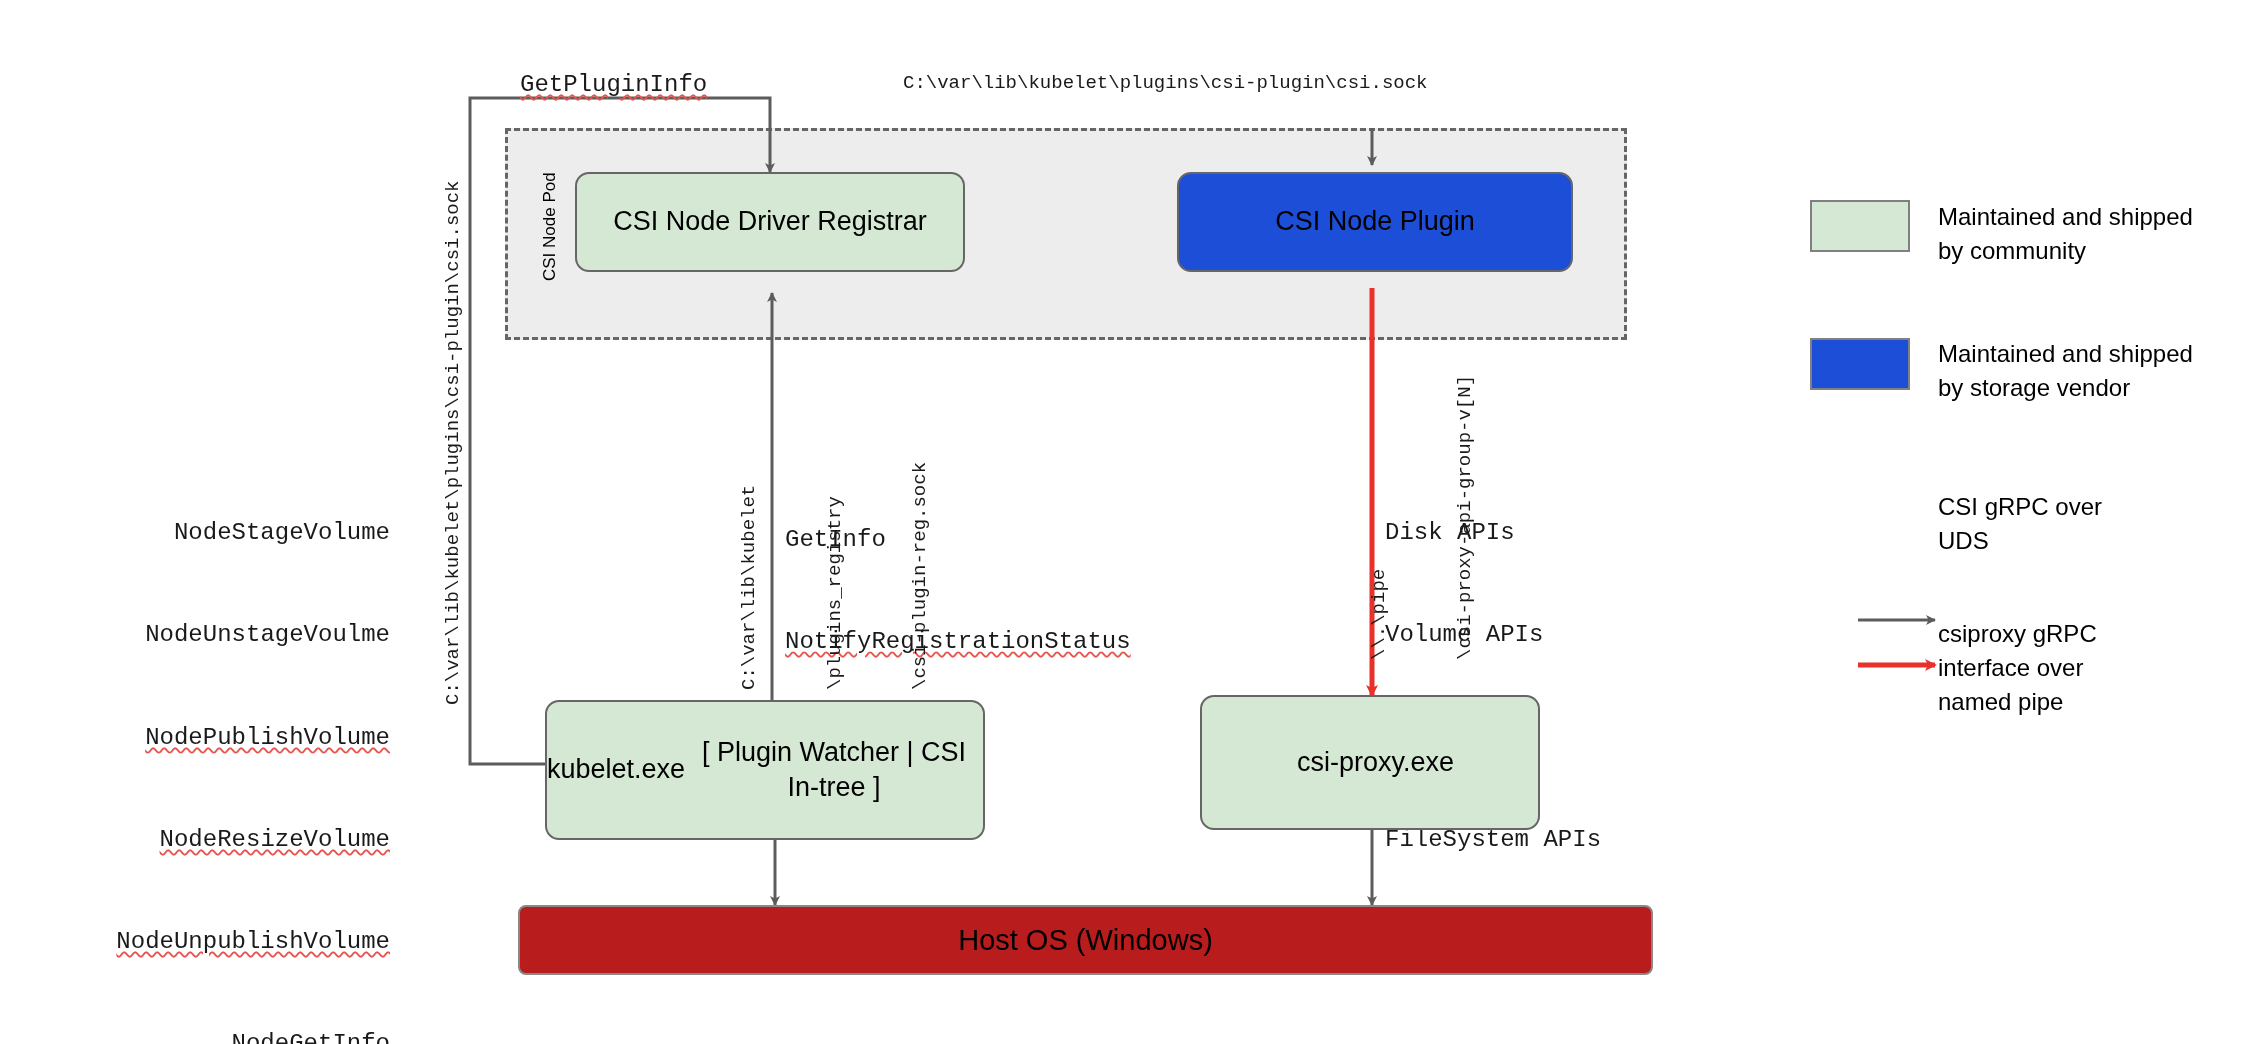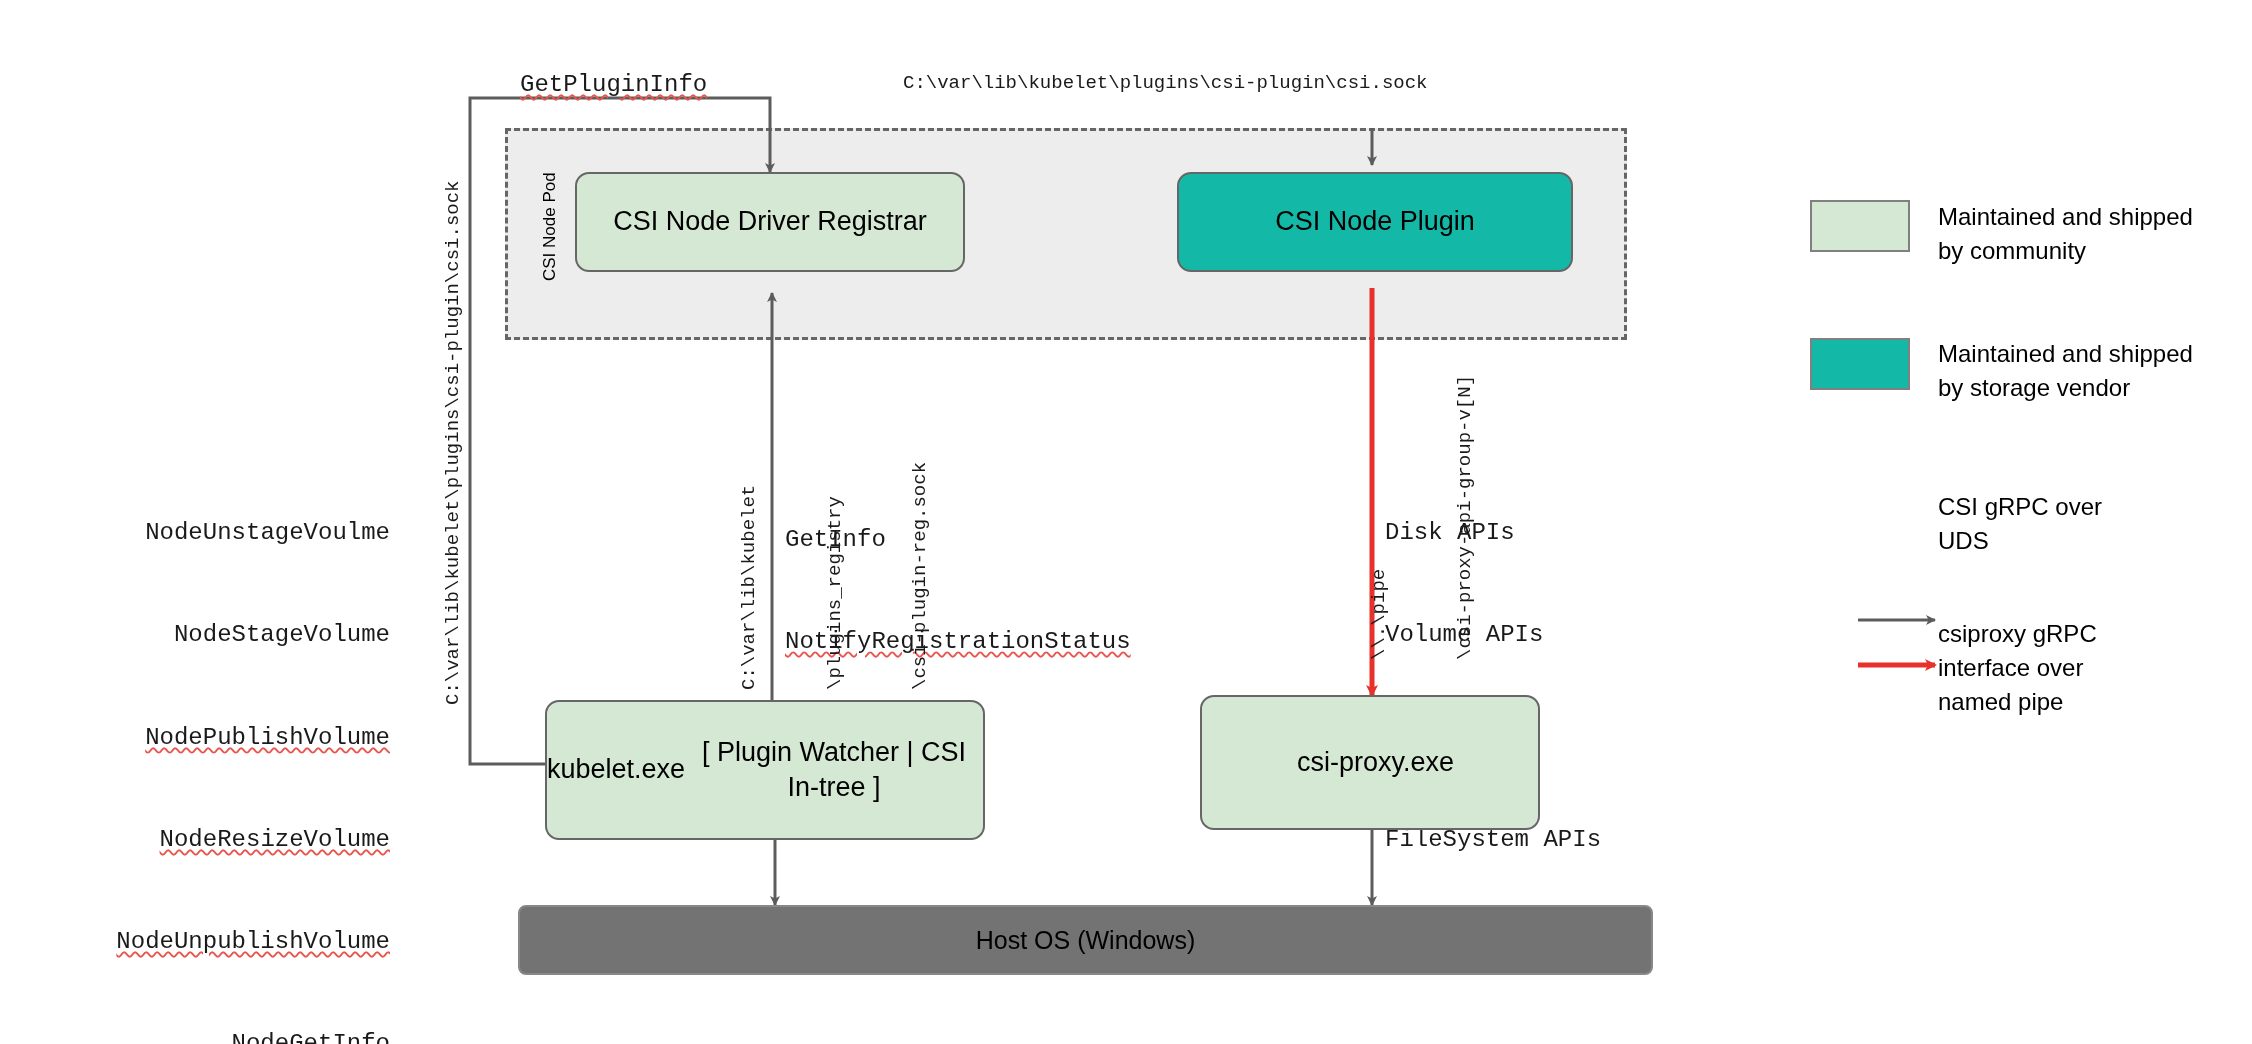--- a/index.html
+++ b/index.html
@@ -32,32 +32,32 @@
     align-items: center;
     justify-content: center;
     text-align: center;
     font-family: "Liberation Sans", sans-serif;
     font-size: 27px;
     color: #000000;
     line-height: 1.3;
     z-index: 5;
   }
   .green  { background: #d5e8d4; justify-content: center; }
-  .yellow { background: #14b8a6; }
+  .yellow { background: #1d4ed8; }
 
   .host-os {
     position: absolute;
     box-sizing: border-box;
     border: 2px solid #888888;
     border-radius: 8px;
-    background: #737373;
+    background: #b91c1c;
     display: flex;
     align-items: center;
     justify-content: center;
-    font-size: 25px;
+    font-size: 29px;
     z-index: 5;
   }
 
   
   .pod-container {
     position: absolute;
     box-sizing: border-box;
     background: #ededed;
     border: 3px dashed #666666;
     z-index: 1;
@@ -204,22 +204,22 @@
     <div>GetInfo</div>
     <div class="squiggle">NotifyRegistrationStatus</div>
   </div>
 
   <div class="vert-text mono-sm" style="left:1308px; top:660px; line-height:1.5;">
     <div>\\.\pipe</div>
     <div>\csi-proxy-api-group-v[N]</div>
   </div>
 
   <div class="abs mono" style="left:100px; top:448px; width:290px; text-align:right;">
+    <div>NodeStageVolume</div>
     <div>NodeUnstageVoulme</div>
-    <div>NodeStageVolume</div>
     <div class="squiggle">NodePublishVolume</div>
     <div class="squiggle">NodeResizeVolume</div>
     <div class="squiggle">NodeUnpublishVolume</div>
     <div class="squiggle">NodeGetInfo</div>
     
   </div>
 
   <div class="abs mono" style="left:1385px; top:448px; text-align:left;">
     <div>Disk APIs</div>
     <div>Volume APIs</div>

